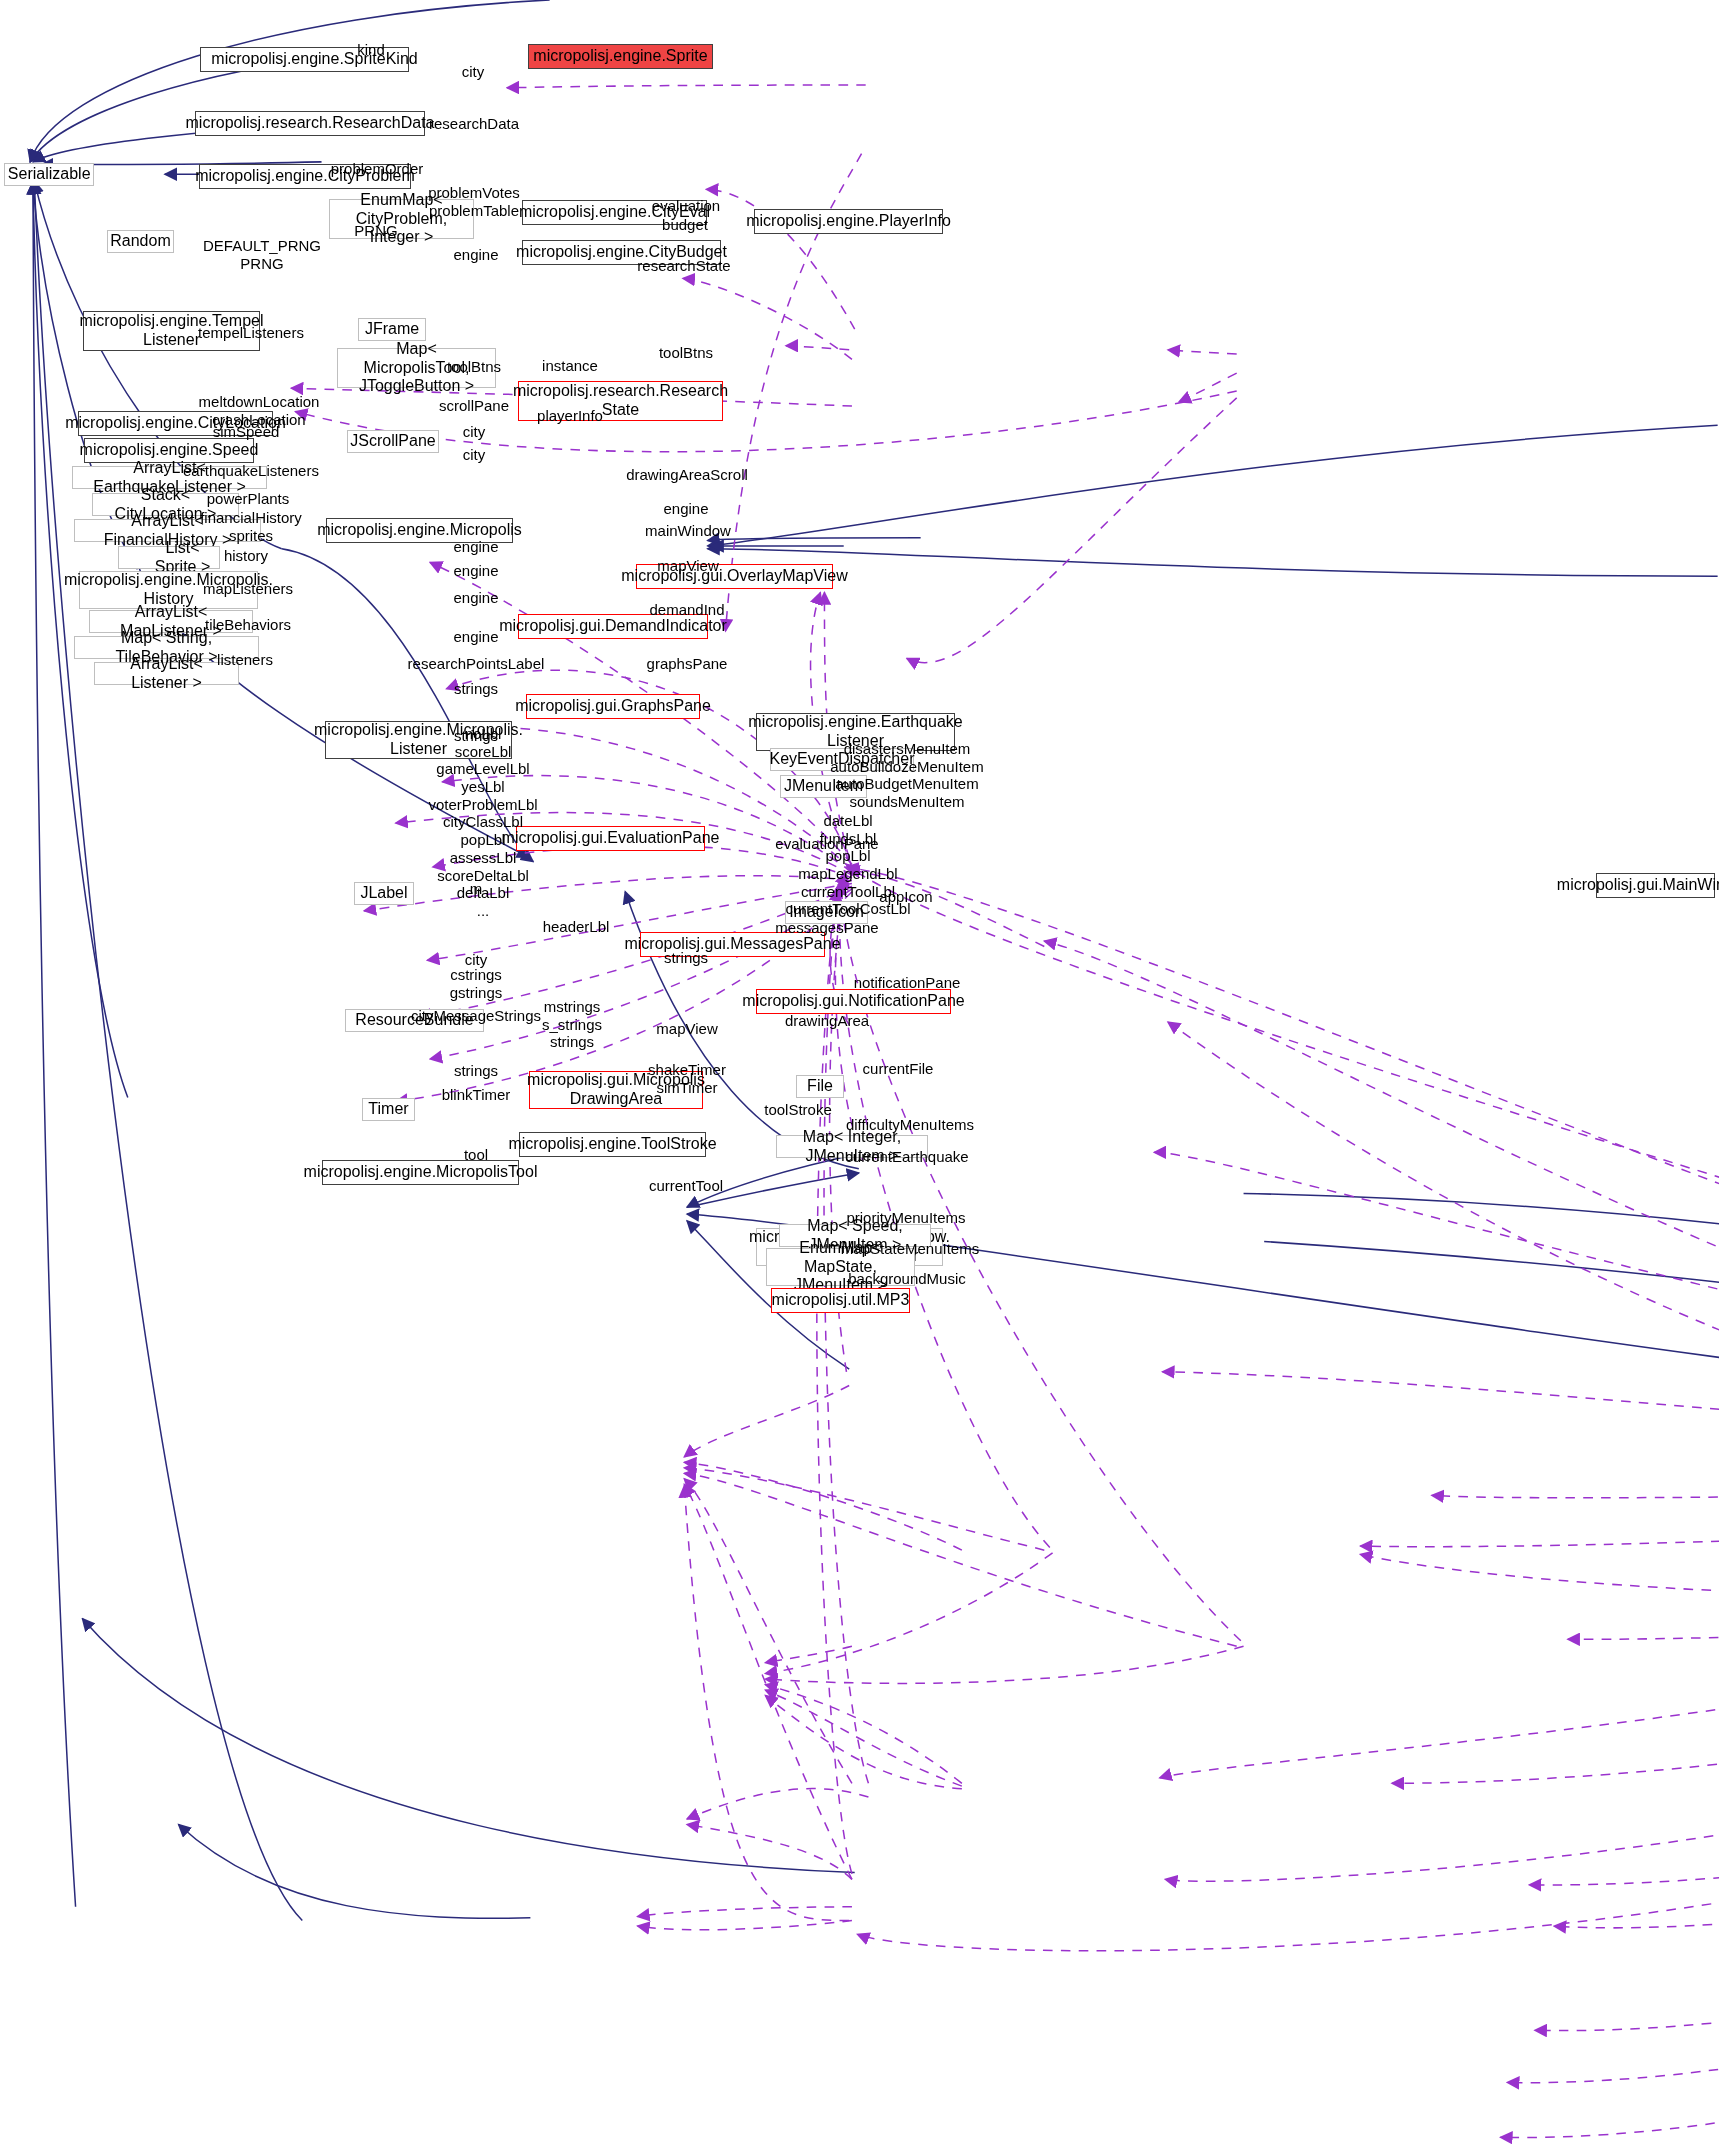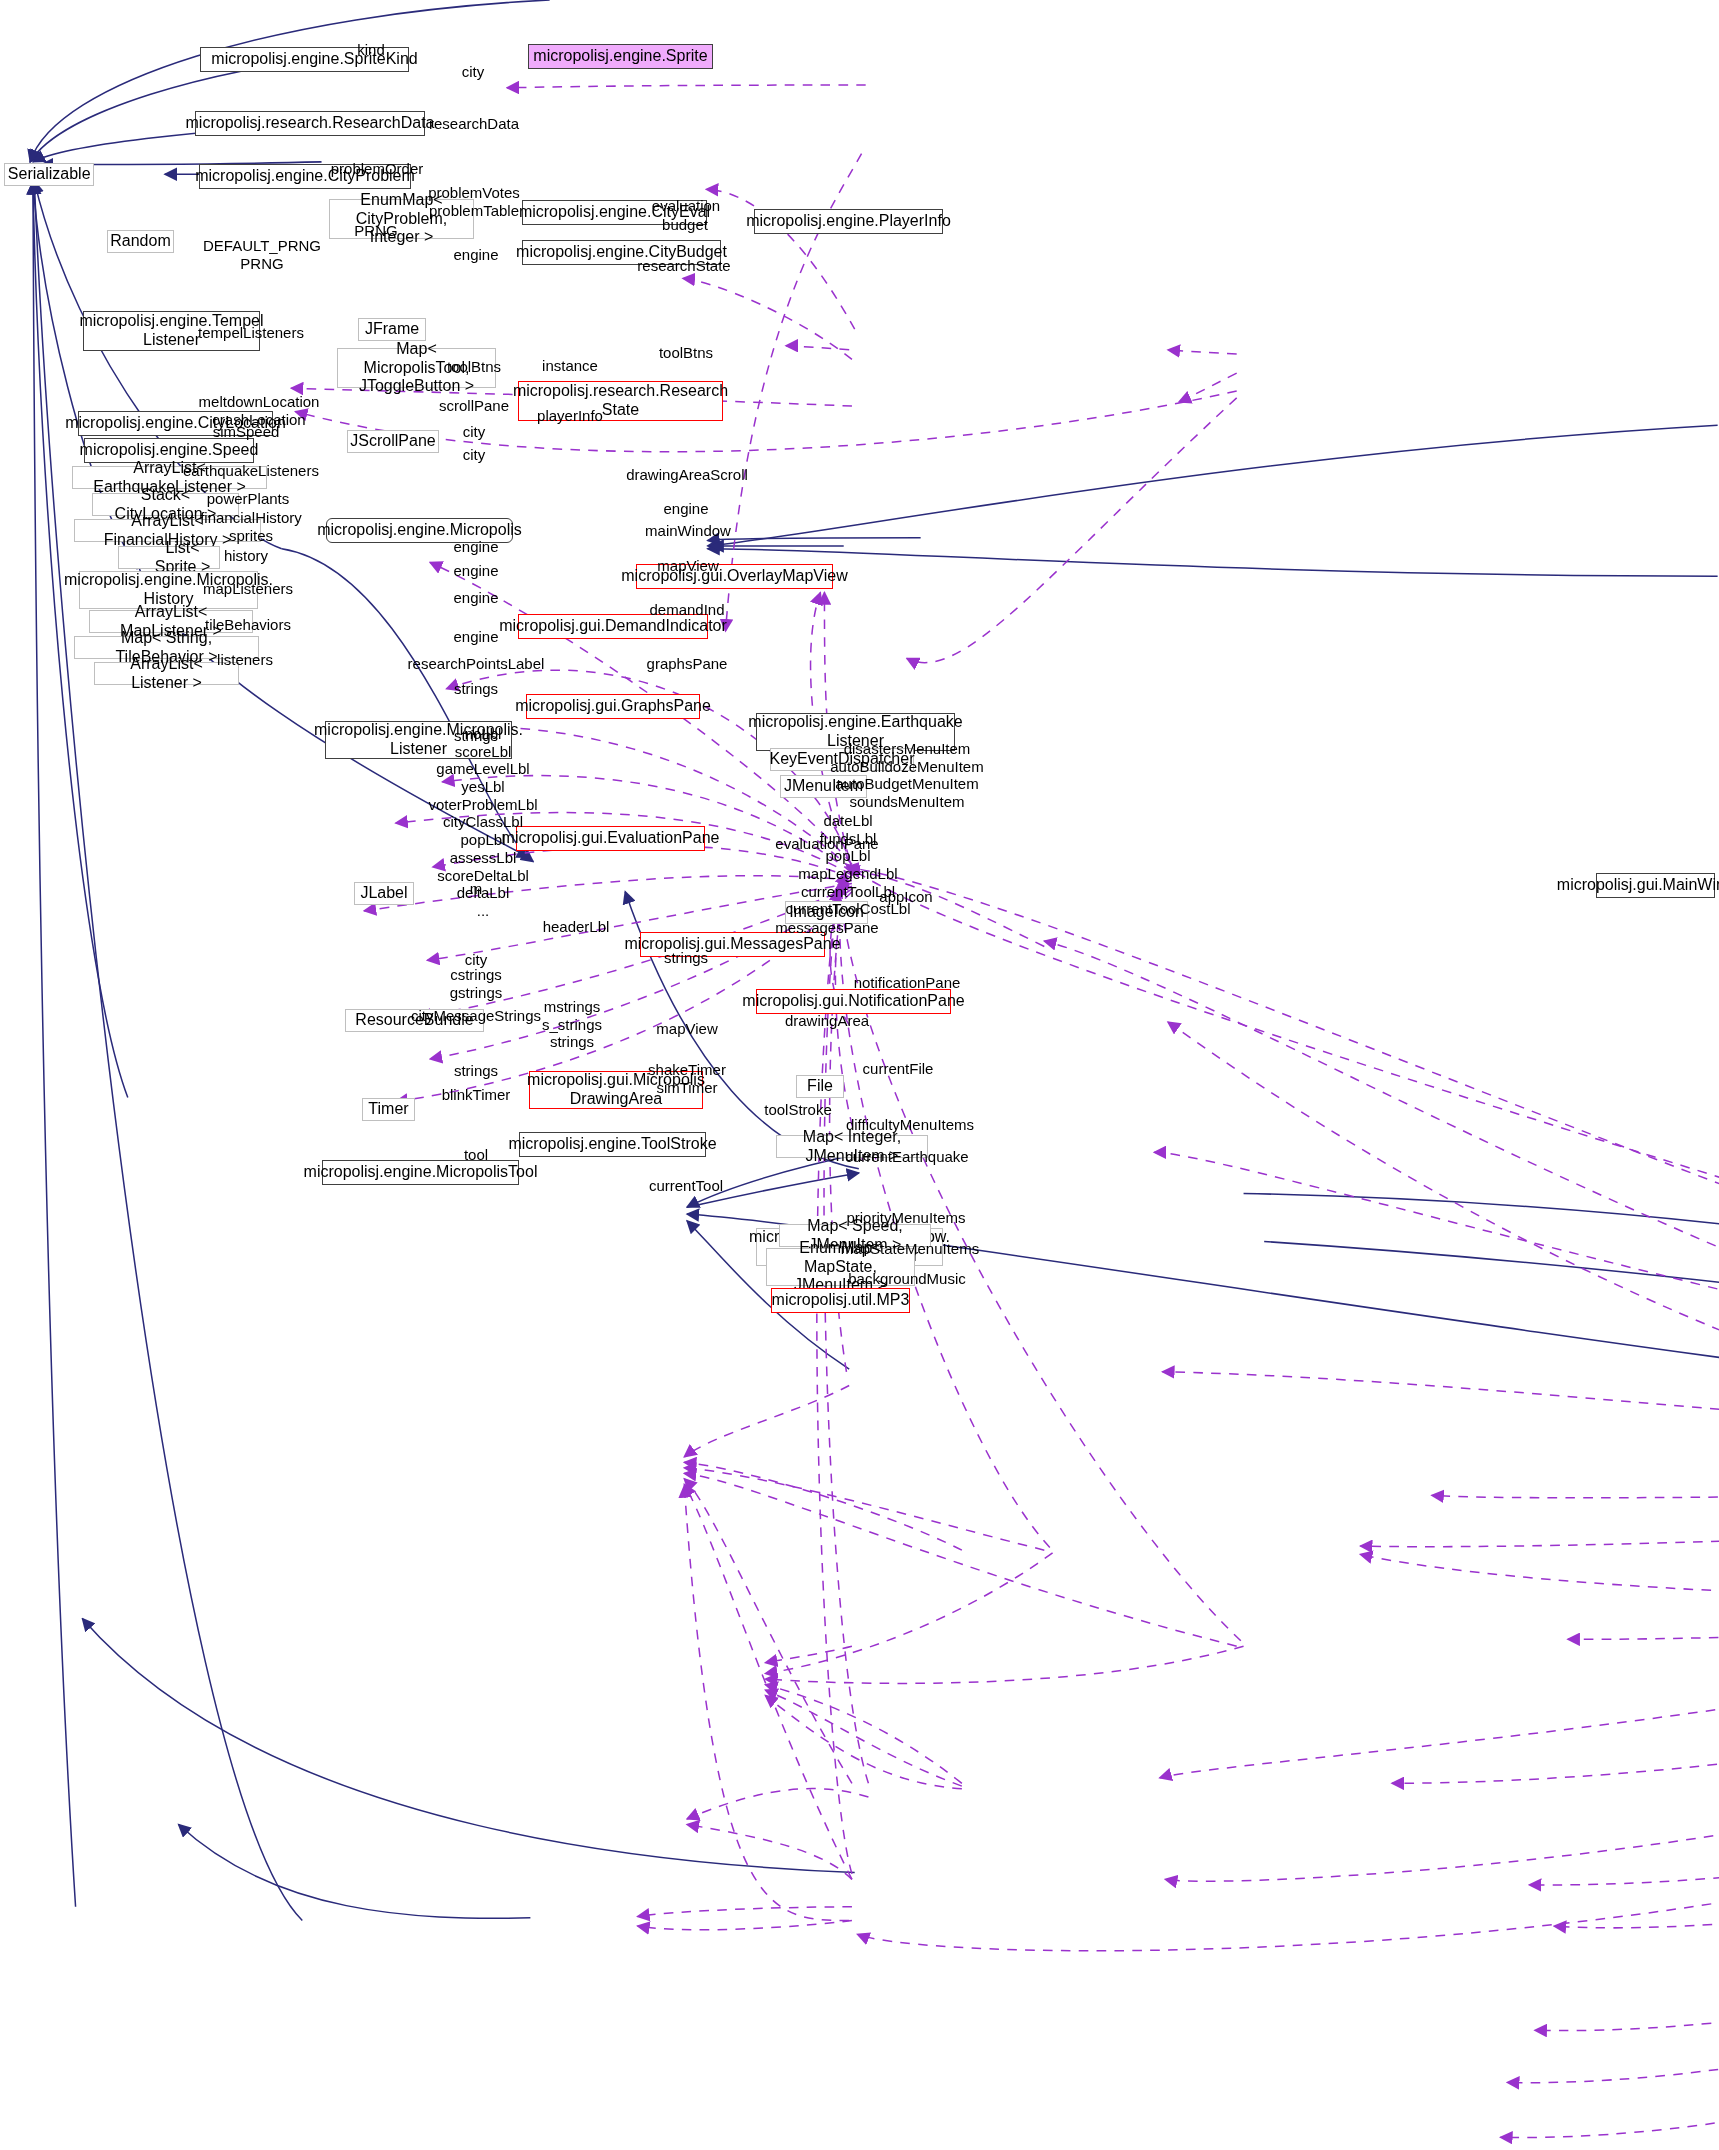--- a/index.html
+++ b/index.html
@@ -35,21 +35,21 @@
     line-height: 1.18;
     background: #ffffff;
     color: #000000;
     font-size: 16px;
     padding: 1.7px 5px;
     white-space: pre-line;
   }
   .node.k-plain   { border: 0.8px solid #bfbfbf; }
   .node.k-class   { border: 1.7px solid #404040; }
   .node.k-red     { border: 1.7px solid #ff0000; }
-  .node.k-focus   { border: 1.7px solid #404040; background: #f0abfc; }
+  .node.k-focus   { border: 1.7px solid #404040; background: #ef4444; }
   .edge-label {
     position: absolute;
     font-size: 15px;
     color: #000000;
     white-space: pre-line;
     text-align: center;
     line-height: 1.18;
     transform: translate(-50%, -50%);
   }
 </style>
@@ -180,21 +180,21 @@
     <div class="node k-plain" style="left: 337px; top: 348px; width: 159px; height: 40px;">Map&lt; MicropolisTool,
 JToggleButton &gt;</div>
     <div class="node k-red" style="left: 518px; top: 381px; width: 205px; height: 40px;">micropolisj.research.Research
 State</div>
     <div class="node k-class" style="left: 78px; top: 411px; width: 195px; height: 25px;">micropolisj.engine.CityLocation</div>
     <div class="node k-plain" style="left: 347px; top: 430px; width: 92px; height: 23.4px;">JScrollPane</div>
     <div class="node k-class" style="left: 84px; top: 438px; width: 170px; height: 25px;">micropolisj.engine.Speed</div>
     <div class="node k-plain" style="left: 72px; top: 466px; width: 195px; height: 23.4px;">ArrayList&lt; EarthquakeListener &gt;</div>
     <div class="node k-plain" style="left: 92px; top: 493px; width: 147px; height: 23.4px;">Stack&lt; CityLocation &gt;</div>
     <div class="node k-plain" style="left: 74px; top: 519px; width: 187px; height: 23.4px;">ArrayList&lt; FinancialHistory &gt;</div>
-    <div class="node k-class" style="left: 326px; top: 518px; width: 187px; height: 25px; border-radius: 6px;">micropolisj.engine.Micropolis</div>
+    <div class="node k-class" style="left: 326px; top: 518px; width: 187px; height: 25px;">micropolisj.engine.Micropolis</div>
     <div class="node k-plain" style="left: 118px; top: 546px; width: 102px; height: 23.4px; padding-left: 32px;">List&lt; Sprite &gt;</div>
     <div class="node k-plain" style="left: 79px; top: 571px; width: 179px; height: 38px;">micropolisj.engine.Micropolis.
 History</div>
     <div class="node k-red" style="left: 636px; top: 564px; width: 197px; height: 25px;">micropolisj.gui.OverlayMapView</div>
     <div class="node k-plain" style="left: 89px; top: 610px; width: 164px; height: 23.4px;">ArrayList&lt; MapListener &gt;</div>
     <div class="node k-red" style="left: 518px; top: 614px; width: 190px; height: 25px;">micropolisj.gui.DemandIndicator</div>
     <div class="node k-plain" style="left: 74px; top: 636px; width: 185px; height: 23.4px;">Map&lt; String, TileBehavior &gt;</div>
     <div class="node k-plain" style="left: 94px; top: 662px; width: 145px; height: 23.4px;">ArrayList&lt; Listener &gt;</div>
     <div class="node k-red" style="left: 526px; top: 694px; width: 174px; height: 25px;">micropolisj.gui.GraphsPane</div>
     <div class="node k-class" style="left: 325px; top: 721px; width: 187px; height: 38px;">micropolisj.engine.Micropolis.

